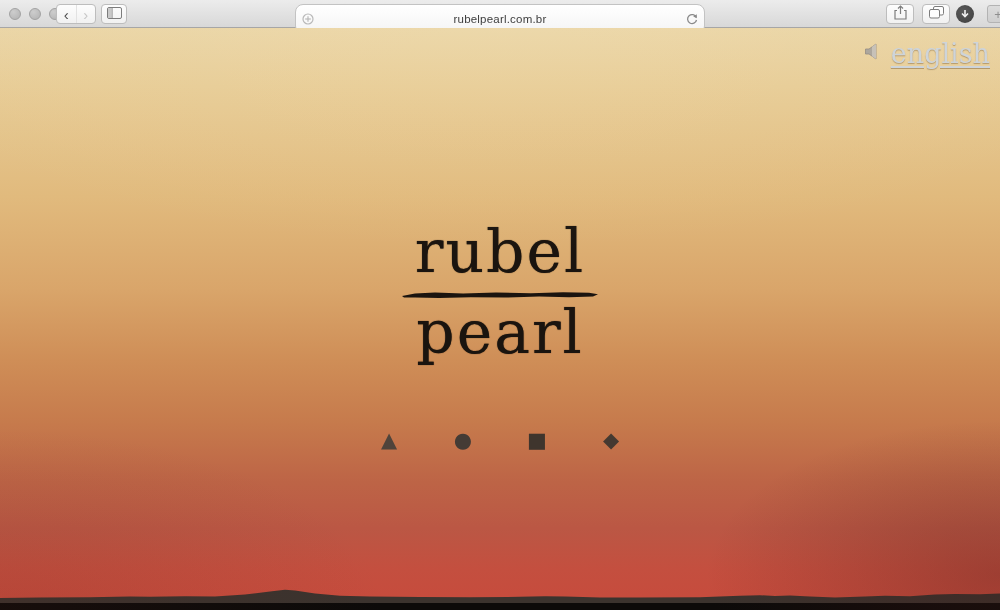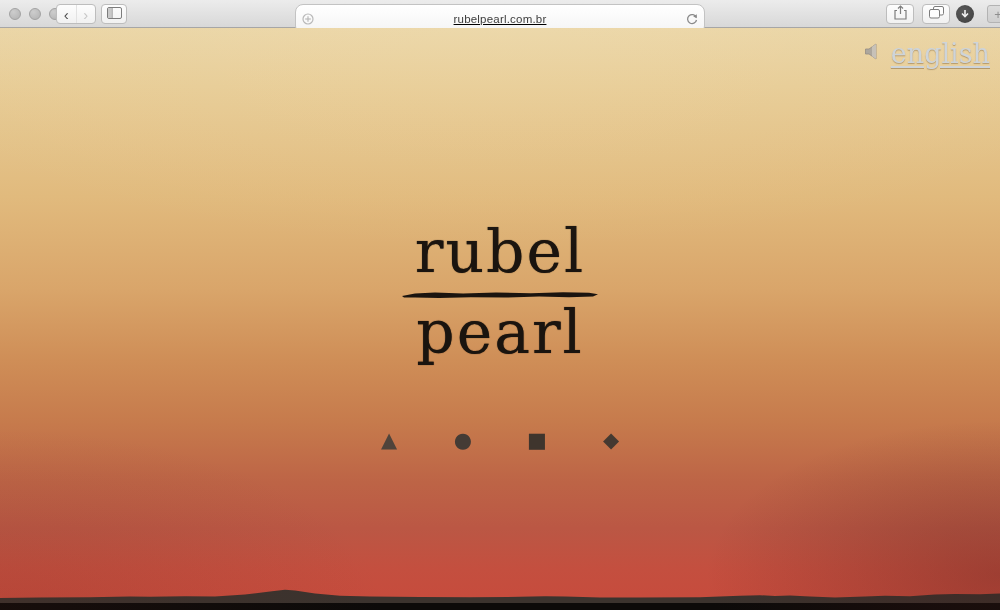--- a/index.html
+++ b/index.html
@@ -14,21 +14,21 @@
     background:radial-gradient(circle at 35% 30%,#cdcdcd,#b2b2b2);border:1px solid #a2a2a2;}
   .chrome-btn{position:absolute;top:4px;height:20px;box-sizing:border-box;border:1px solid #bdbdbd;
     border-radius:4px;background:linear-gradient(#fdfdfd,#f1f1f1);display:flex;align-items:center;justify-content:center;}
   .navgroup{left:56px;width:40px;padding:0;}
   .navgroup .half{flex:1;display:flex;align-items:center;justify-content:center;font-size:15px;line-height:1;height:100%;}
   .navgroup .half.back{color:#4d4d4d;border-right:1px solid #e2e2e2;}
   .navgroup .half.fwd{color:#c7c7c7;}
   .sidebar-btn{left:101px;width:26px;}
   .urlbar{position:absolute;left:295px;top:4px;width:410px;height:30px;box-sizing:border-box;
     border:1px solid #c3c3c3;border-radius:8px;background:linear-gradient(#ffffff,#f4f4f4);
-    display:flex;align-items:center;text-decoration:underline;}
+    display:flex;align-items:center;}
   .url-icon{margin-left:6px;flex:0 0 auto;display:flex;}
   .url-text{flex:1;text-align:center;font-size:11.5px;color:#3d3d3d;letter-spacing:.2px;
     white-space:nowrap;overflow:hidden;}
   .refresh{margin-right:6px;flex:0 0 auto;display:flex;}
   .share-btn{left:886px;width:28px;}
   .tabs-btn{left:922px;width:28px;}
   .dl-btn{position:absolute;left:956px;top:5px;width:18px;height:18px;border-radius:50%;
     background:radial-gradient(circle at 40% 35%,#5a5a5a,#3f3f3f);display:flex;align-items:center;justify-content:center;}
   .plus-btn{position:absolute;left:987px;top:5px;width:22px;height:18px;box-sizing:border-box;
     border:1px solid #b3b3b3;border-radius:3px;background:linear-gradient(#dcdcdc,#cfcfcf);

